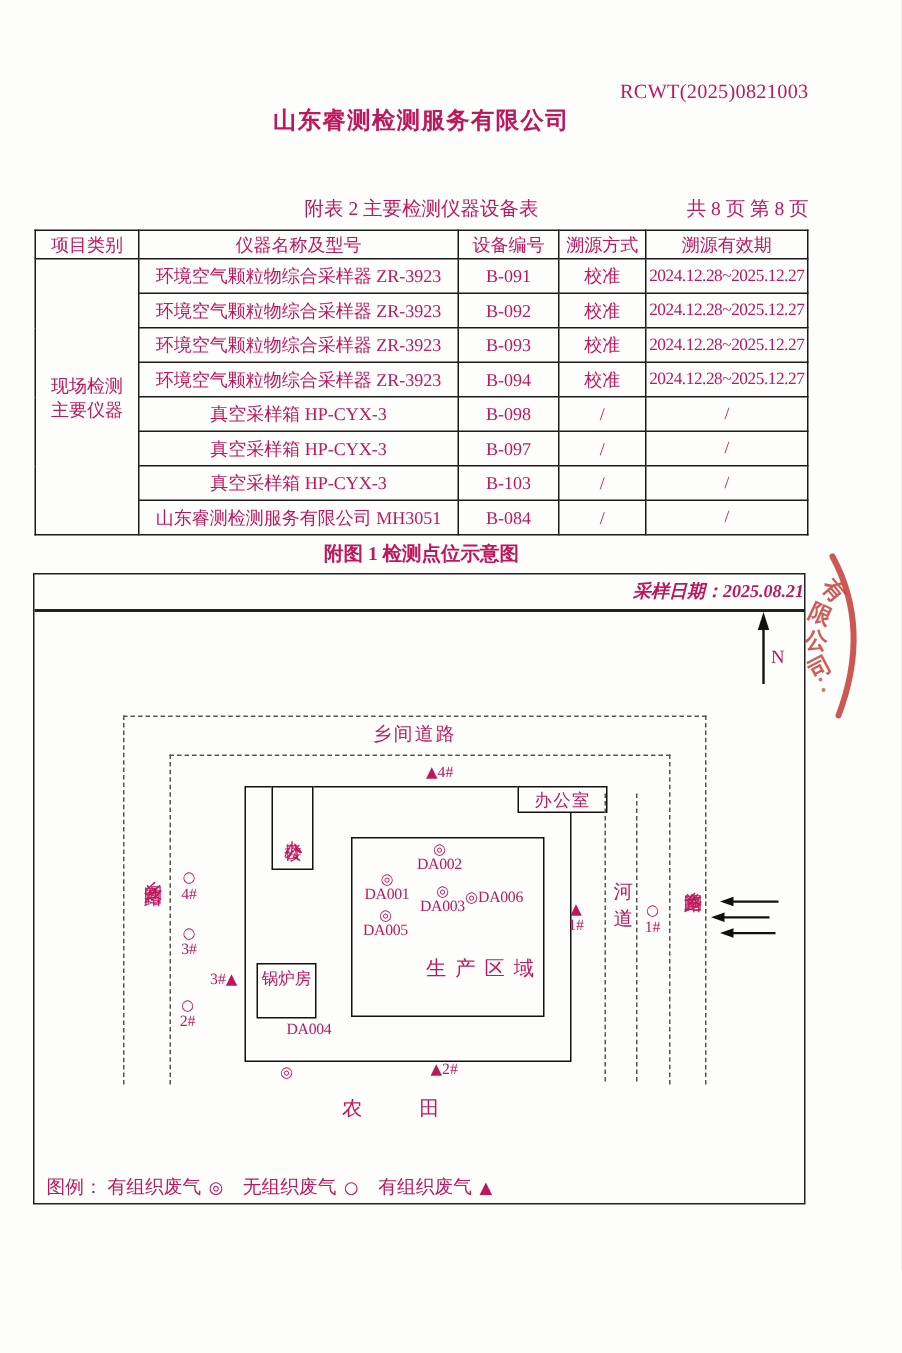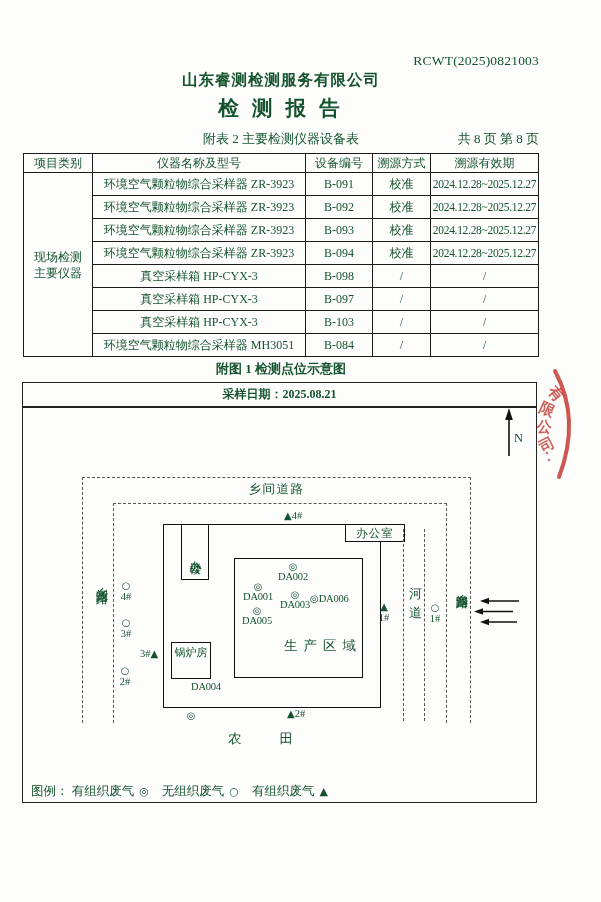--- a/index.html
+++ b/index.html
@@ -1,18 +1,18 @@
 <!DOCTYPE html>
 <html><head>
 <meta charset="utf-8">
 <style>
   html,body{margin:0;padding:0;background:#e8e8e8;}
   .page{
     position:relative;width:601px;height:902px;background:#fdfdfc;
-    margin:0 auto;overflow:hidden;color:#14532d;
+    margin:0 auto;overflow:hidden;color:#be185d;
     font-family:"Liberation Serif","DejaVu Serif",serif;
   }
   
   .report-no{position:absolute;left:23px;top:53px;width:516px;text-align:right;
     font-size:13.5px;letter-spacing:.2px;}
   .company{position:absolute;left:23px;top:70px;width:516px;text-align:center;
     font-size:15.5px;font-weight:700;letter-spacing:1px;}
   .rtitle{position:absolute;left:23px;top:94px;width:516px;text-align:center;
     font-size:20.5px;font-weight:700;letter-spacing:4px;}
   .caption-row{position:absolute;left:23px;top:130px;width:516px;height:18px;
@@ -26,21 +26,21 @@
   table.instr thead tr{height:19px;}
   table.instr tbody tr{height:23px;}
   td.datecol{font-size:11.5px;letter-spacing:-.3px;}
   td.cat{font-size:12px;line-height:16px;}
   
   .fig-caption{position:absolute;left:23px;top:360px;width:516px;text-align:center;
     font-size:13px;font-weight:600;}
   .diagram{position:absolute;left:22px;top:382px;width:515px;height:421px;
     border:1.5px solid #222;box-sizing:border-box;}
   .date-row{position:absolute;left:0;top:0;width:100%;height:20px;border-bottom:2px solid #222;
-    text-align:center;font-size:12px;font-weight:600;padding-top:3px;}
+    text-align:right;font-size:12px;font-weight:600;padding-top:3px;font-style:italic;}
   .abs{position:absolute;}
   .sbox{position:absolute;border:1.5px solid #111;box-sizing:border-box;background:#fdfdfc;}
   .dash3{position:absolute;border:1.2px dashed #555;border-bottom:none;box-sizing:border-box;}
   .dline{position:absolute;width:0;border-left:1.5px dashed #555;}
   .vtext{writing-mode:vertical-rl;text-orientation:upright;}
   .road{font-size:12.5px;letter-spacing:1.5px;}
   .pt{position:absolute;display:flex;flex-direction:column;align-items:center;line-height:1;}
   .sym{font-family:"DejaVu Sans",sans-serif;font-style:normal;}
   .pt .sym{font-size:10px;}
   .pt .lbl{font-size:10.5px;margin-top:1px;}
@@ -54,21 +54,20 @@
   
   .stamp{position:absolute;left:531px;top:364px;overflow:visible;}
 </style>
 </head>
 <body>
 
 <div class="page">
 
   <div class="report-no">RCWT(2025)0821003</div>
   <div class="company">山东睿测检测服务有限公司</div>
-  <div class="rtitle">检 测 报 告</div>
   <div class="caption-row">
     <span>附表 2 主要检测仪器设备表</span>
     <span class="pageinfo">共 8 页   第 8 页</span>
   </div>
 
   <table class="instr">
     <colgroup>
         <col style="width:69px">
         <col style="width:213px">
         <col style="width:67px">
@@ -125,21 +124,21 @@
         <td>/</td>
         <td class="datecol">/</td>
       </tr>
       <tr>
         <td>真空采样箱 HP-CYX-3</td>
         <td>B-103</td>
         <td>/</td>
         <td class="datecol">/</td>
       </tr>
       <tr>
-        <td>环境空气颗粒物综合采样器 MH3051</td>
+        <td>山东睿测检测服务有限公司 MH3051</td>
         <td>B-084</td>
         <td>/</td>
         <td class="datecol">/</td>
       </tr>
     </tbody>
   </table>
 
   <div class="fig-caption">附图 1 检测点位示意图</div>
 
   <div class="diagram">

